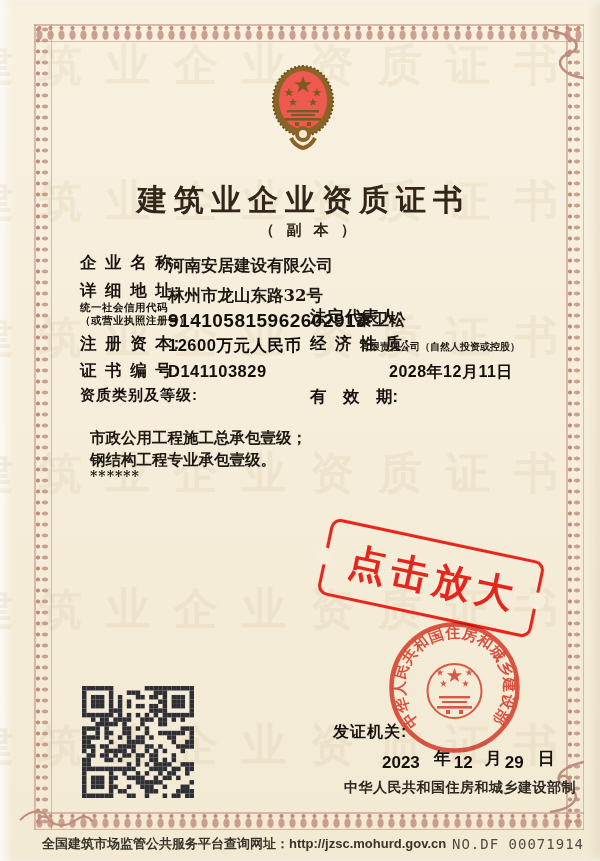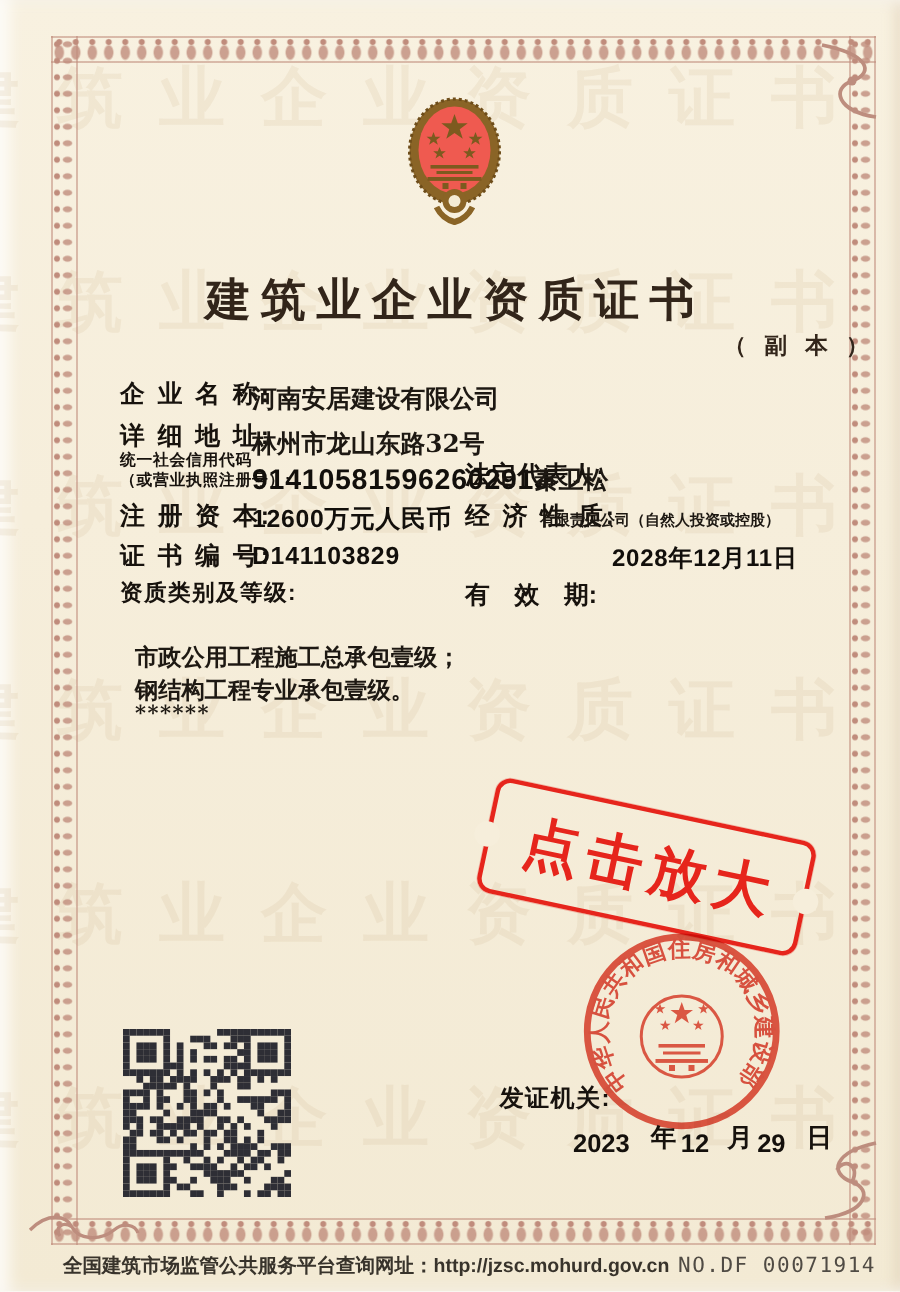--- a/index.html
+++ b/index.html
@@ -32,21 +32,21 @@
       linear-gradient(90deg, rgba(192,140,124,.55) 0 1.5px, rgba(192,140,124,0) 1.5px 16.5px, rgba(192,140,124,.55) 16.5px 18px);
     background-size:18px 11px,18px 11px,18px 100%;
   }
   .flourish svg{display:block;}
   
   .emblem{left:271px; top:64px; width:64px; height:88px; z-index:3;}
   
   .title{left:0; top:180px; width:600px; text-align:center; z-index:3;
     font-family:"DejaVu Serif","Liberation Serif",serif; font-weight:bold;
     font-size:30px; letter-spacing:7px; color:#32251a; text-indent:7px;}
-  .subtitle{left:0; top:221px; width:583px; text-align:right; z-index:3;
+  .subtitle{left:16px; top:221px; width:583px; text-align:center; z-index:3;
     font-weight:bold; font-size:15px; letter-spacing:4px; color:#32251a; text-indent:4px;}
   
   .lab{position:absolute; font-weight:bold; color:#17120d; font-size:16.5px; letter-spacing:2px; z-index:3; white-space:nowrap;}
   .lab-sm{position:absolute; font-weight:bold; color:#17120d; font-size:10.5px; line-height:13px; letter-spacing:.5px; z-index:3; white-space:nowrap;}
   .val-hand{position:absolute; font-family:"DejaVu Serif","Liberation Serif",serif; font-weight:700;
     font-size:16.5px; color:#1d1812; z-index:3; white-space:nowrap;}
   .val-hand-sm{position:absolute; font-family:"DejaVu Serif","Liberation Serif",serif; font-weight:700;
     font-size:10px; color:#1d1812; z-index:3; white-space:nowrap;}
   .val-print{position:absolute; font-family:"Liberation Sans",sans-serif; font-weight:bold;
     font-size:16px; color:#120f0b; letter-spacing:.5px; z-index:3; white-space:nowrap;}
@@ -151,21 +151,21 @@
   <div class="lab" style="left:80px; top:333px;">注 册 资 本:</div>
   <div class="val-print" style="left:168px; top:335px; font-size:16.5px;">12600万元人民币</div>
 
   <div class="lab" style="left:310px; top:333px;">经 济 性 质:</div>
   <div class="val-hand-sm" style="left:360px; top:340px;">有限责任公司（自然人投资或控股）</div>
 
   <div class="lab" style="left:80px; top:360px;">证 书 编 号:</div>
   <div class="val-print" style="left:168px; top:362px; font-size:16.5px;">D141103829</div>
 
   <div class="lab" style="left:310px; top:360px; letter-spacing:0;margin-top:26px;">有　效　期:</div>
-  <div class="val-print" style="left:408px; top:362px;">2028年12月11日</div>
+  <div class="val-print" style="left:389px; top:362px;">2028年12月11日</div>
 
   <div class="lab" style="left:80px; top:386px; font-size:15px; letter-spacing:1px;">资质类别及等级:</div>
 
   <div class="qual" style="top:428px;">市政公用工程施工总承包壹级；</div>
   <div class="qual" style="top:450px;">钢结构工程专业承包壹级。</div>
   <div class="qual" style="top:468px; font-size:14px; letter-spacing:1px;">******</div>
 
   <div class="abs stamp">
     <span class="stamp-text">点击放大</span>
   </div>
@@ -525,17 +525,18 @@
 
   <div class="abs date-row">
     <span class="d-num">2023</span>
     <span class="d-unit g14">年</span>
     <span class="d-num g4">12</span>
     <span class="d-unit g12">月</span>
     <span class="d-num g4">29</span>
     <span class="d-unit g14">日</span>
   </div>
 
+  <div class="abs maker">中华人民共和国住房和城乡建设部制</div>
 
   <div class="abs footer-query">全国建筑市场监管公共服务平台查询网址：http://jzsc.mohurd.gov.cn</div>
   <div class="abs serial">NO.DF  00071914</div>
 
 </div>
 
 </body></html>

